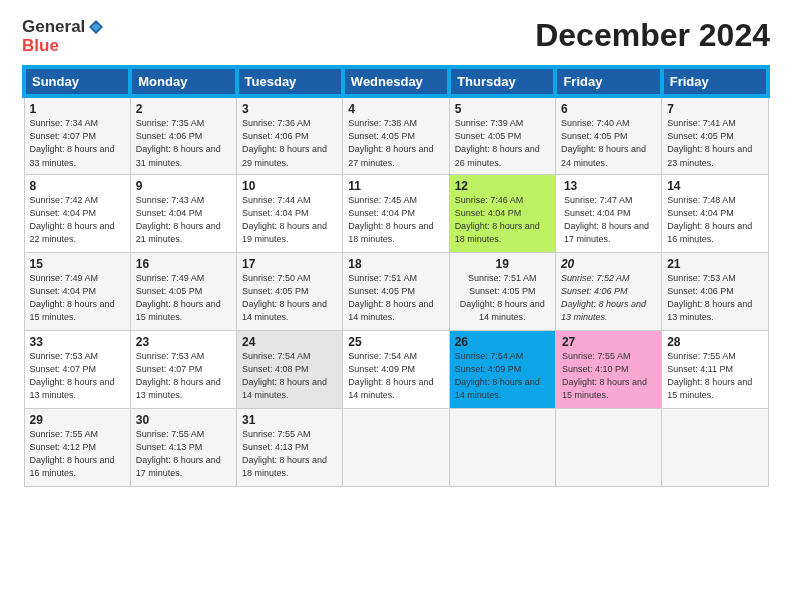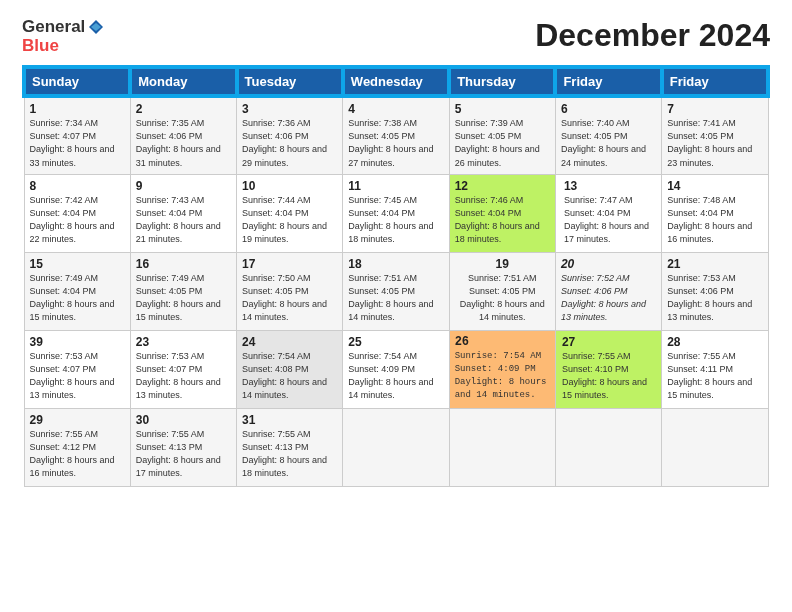--- a/index.html
+++ b/index.html
@@ -214,40 +214,40 @@
             <span class="day-num">20</span>
             <div class="day-info">Sunrise: 7:52 AM<br>Sunset: 4:06 PM<br>Daylight: 8 hours and 13 minutes.</div>
           </td>
           <td style="background-color: rgb(245, 245, 245);">
             <span class="day-num">21</span>
             <div class="day-info">Sunrise: 7:53 AM<br>Sunset: 4:06 PM<br>Daylight: 8 hours and 13 minutes.</div>
           </td>
         </tr>
         <tr>
           <td style="background-color: rgb(255, 255, 255);">
-            <span class="day-num">39</span>
+            <span class="day-num">33</span>
             <div class="day-info">Sunrise: 7:53 AM<br>Sunset: 4:07 PM<br>Daylight: 8 hours and 13 minutes.</div>
           </td>
           <td style="background-color: rgb(255, 255, 255); margin-left: 17px;">
             <span class="day-num">23</span>
             <div class="day-info">Sunrise: 7:53 AM<br>Sunset: 4:07 PM<br>Daylight: 8 hours and 13 minutes.</div>
           </td>
           <td style="background-color: #e5e5e5;">
             <span class="day-num">24</span>
             <div class="day-info">Sunrise: 7:54 AM<br>Sunset: 4:08 PM<br>Daylight: 8 hours and 14 minutes.</div>
           </td>
           <td style="background-color: rgb(255, 255, 255);">
             <span class="day-num">25</span>
             <div class="day-info">Sunrise: 7:54 AM<br>Sunset: 4:09 PM<br>Daylight: 8 hours and 14 minutes.</div>
           </td>
-          <td style="background-color: #fdba74; font-family: Liberation Mono, monospace;">
+          <td style="background-color: #0ea5e9;">
             <span class="day-num">26</span>
             <div class="day-info">Sunrise: 7:54 AM<br>Sunset: 4:09 PM<br>Daylight: 8 hours and 14 minutes.</div>
           </td>
-          <td style="background-color: #bef264; padding-left: 6px;">
+          <td style="background-color: #f9a8d4; padding-left: 6px;">
             <span class="day-num">27</span>
             <div class="day-info">Sunrise: 7:55 AM<br>Sunset: 4:10 PM<br>Daylight: 8 hours and 15 minutes.</div>
           </td>
           <td style="background-color: rgb(255, 255, 255);">
             <span class="day-num">28</span>
             <div class="day-info">Sunrise: 7:55 AM<br>Sunset: 4:11 PM<br>Daylight: 8 hours and 15 minutes.</div>
           </td>
         </tr>
         <tr>
           <td style="background-color: rgb(245, 245, 245);">

